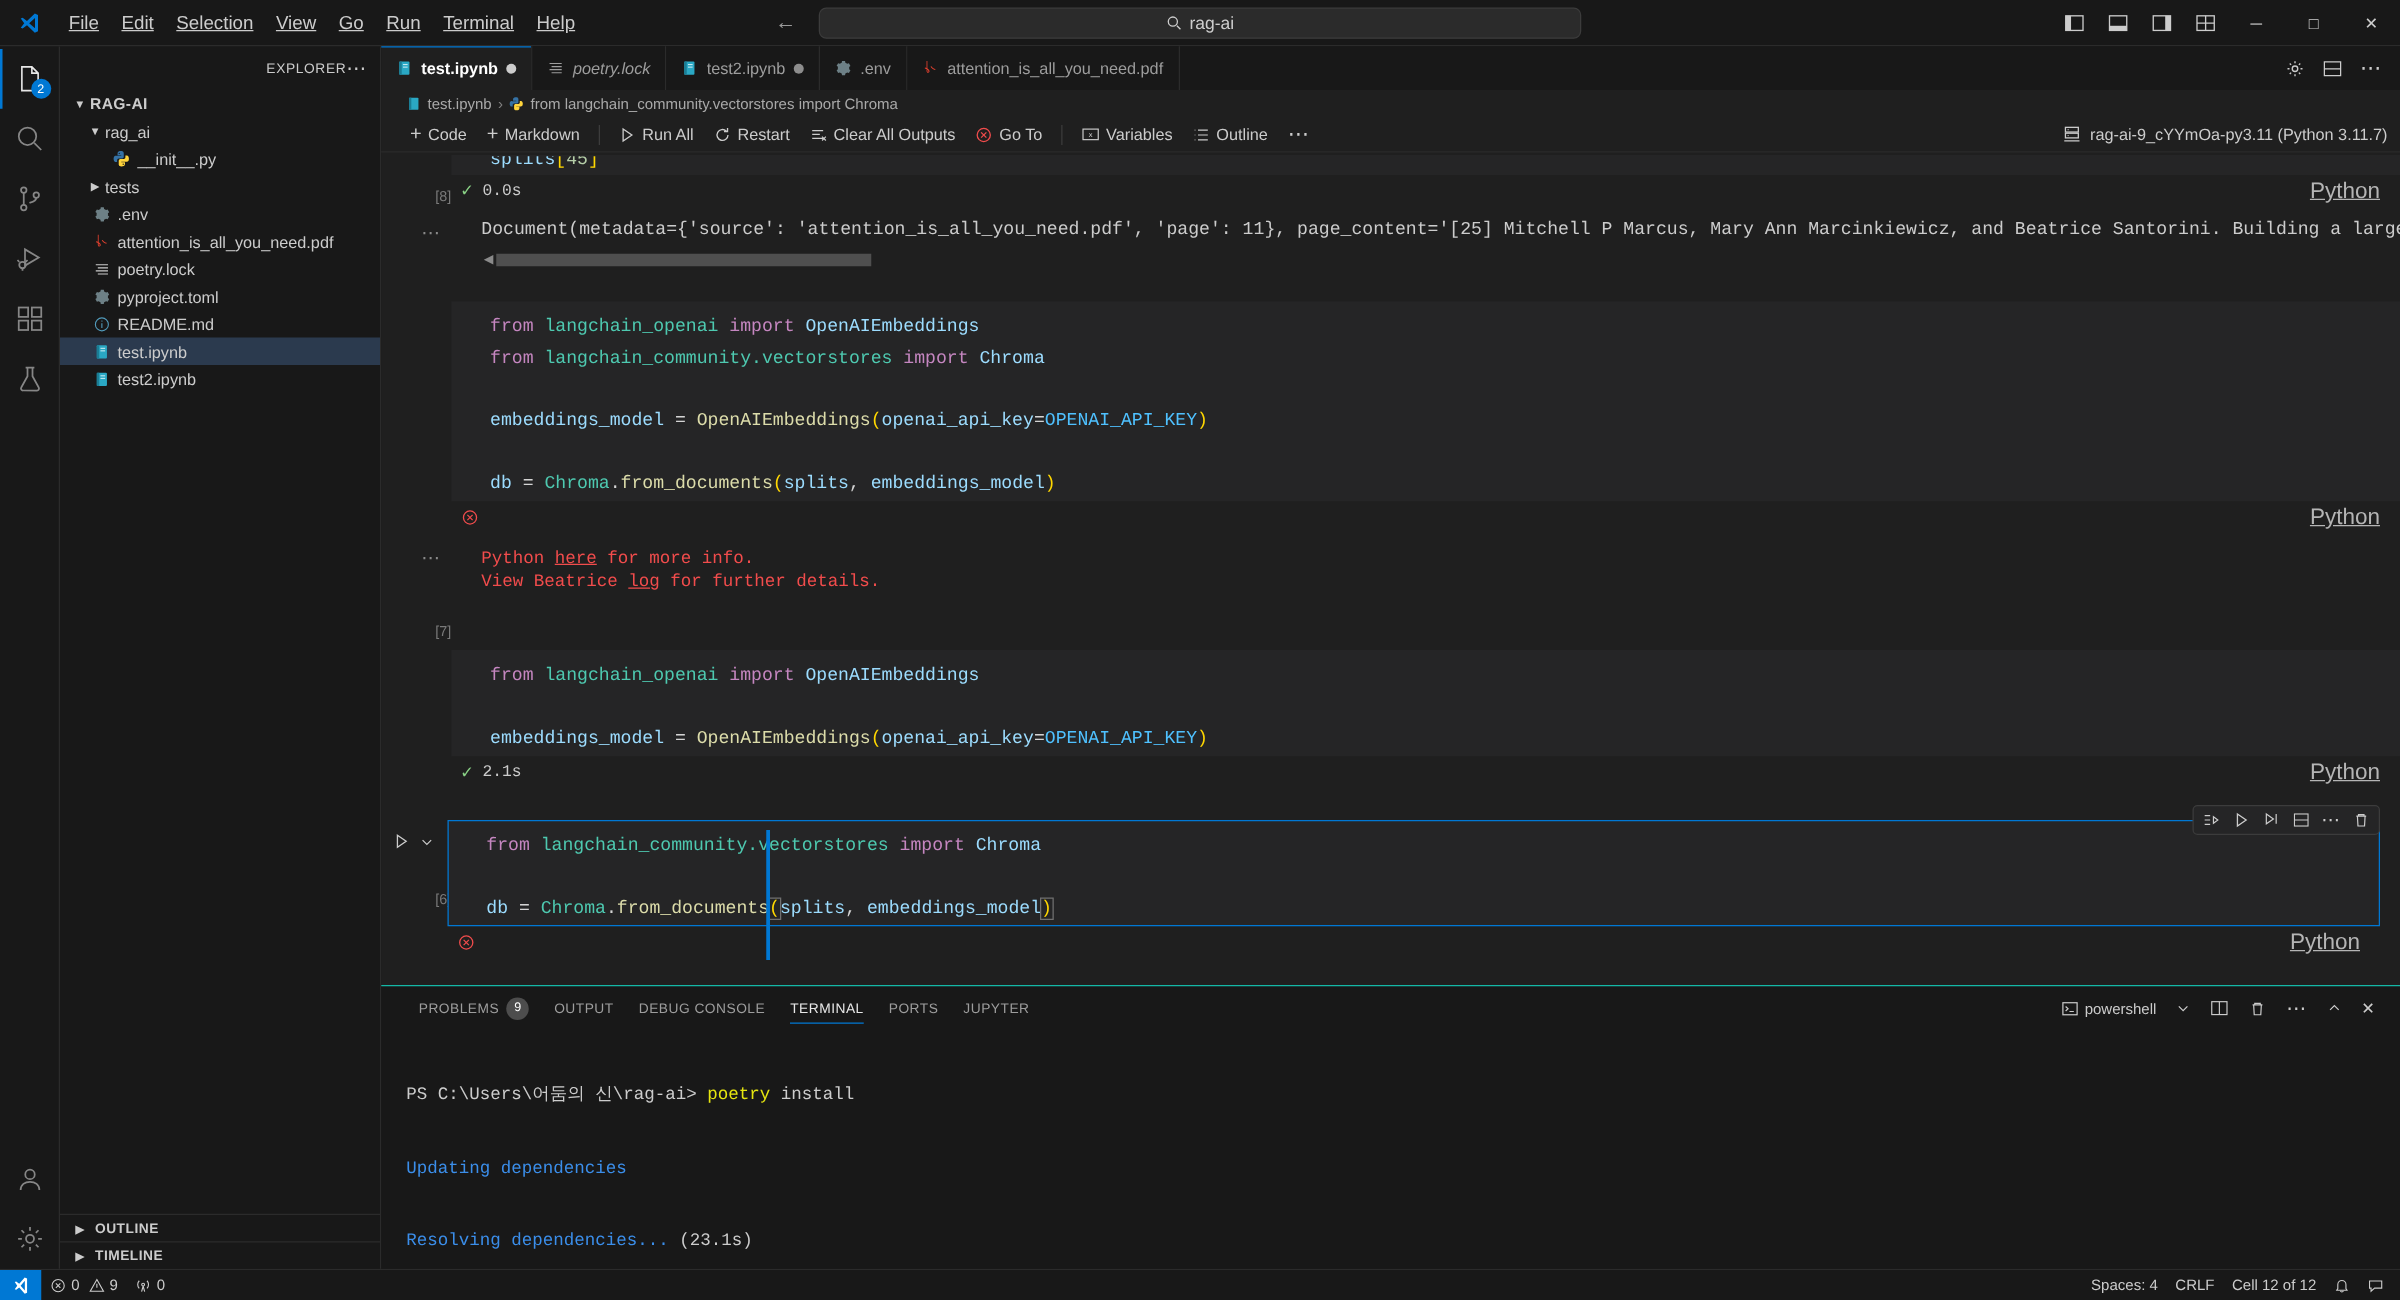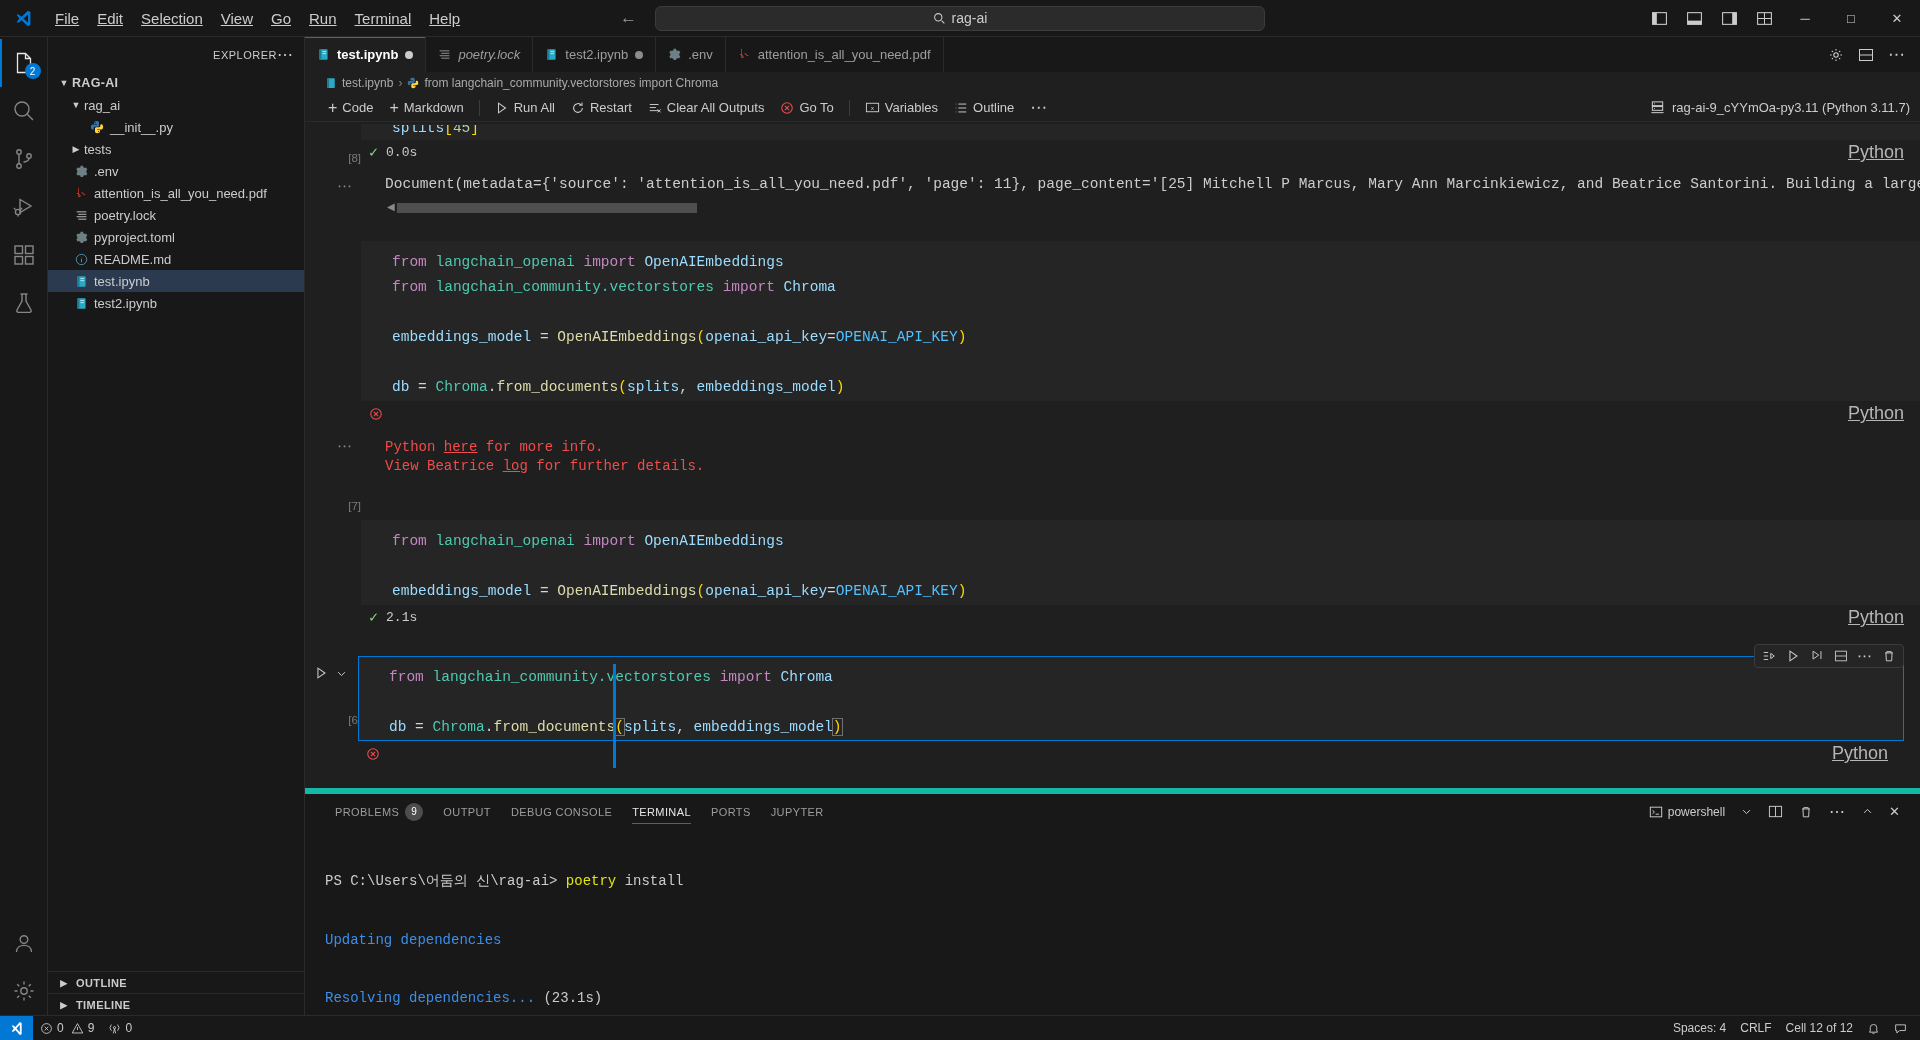--- a/index.html
+++ b/index.html
@@ -149,21 +149,21 @@
   .cell-focus-line { position:absolute; left:0; top:0; bottom:0; width:3px; background:#0078d4; }
 
   .cell-hover-toolbar {
     position: absolute; right: 16px; top: 0;
     background: #252526; border: 1px solid #3c3c3c; border-radius: 4px;
     display: flex; align-items: center; gap: 2px; padding: 2px 3px; height: 24px;
   }
   .cht-btn { width: 22px; height: 20px; display: flex; align-items: center; justify-content: center; color: #cccccc; cursor: pointer; border-radius:3px;}
 
   
-  #panel { height: 227px; background: #181818; border-top: 6px solid #14b8a6; display: flex; flex-direction: column; }
+  #panel { height: 227px; background: #181818; border-top: 1px solid #14b8a6; display: flex; flex-direction: column; }
   #panel-tabs { height: 35px; display: flex; align-items: center; padding-left: 20px; gap: 0; }
   .ptab {
     font-size: 11px; letter-spacing: .4px; color: #9d9d9d; padding: 0 10px;
     height: 35px; display: flex; align-items: center; gap: 6px; cursor: pointer; position: relative;
   }
   .ptab.active { color: #e7e7e7; }
   .ptab.active::after { content:''; position: absolute; left: 10px; right: 10px; bottom: 5px; height: 1px; background: #0078d4; }
   .pbadge { background: #4d4d4d; color: #fff; border-radius: 9px; min-width: 18px; height: 18px; font-size: 10px; display:flex; align-items:center; justify-content:center; padding:0 5px;}
   #panel-actions { margin-left: auto; display: flex; align-items: center; gap: 4px; padding-right: 14px; color: #cccccc; font-size: 12px;}
   .pa-btn { display: flex; align-items: center; gap: 5px; padding: 3px 6px; border-radius:4px; cursor:pointer;}

